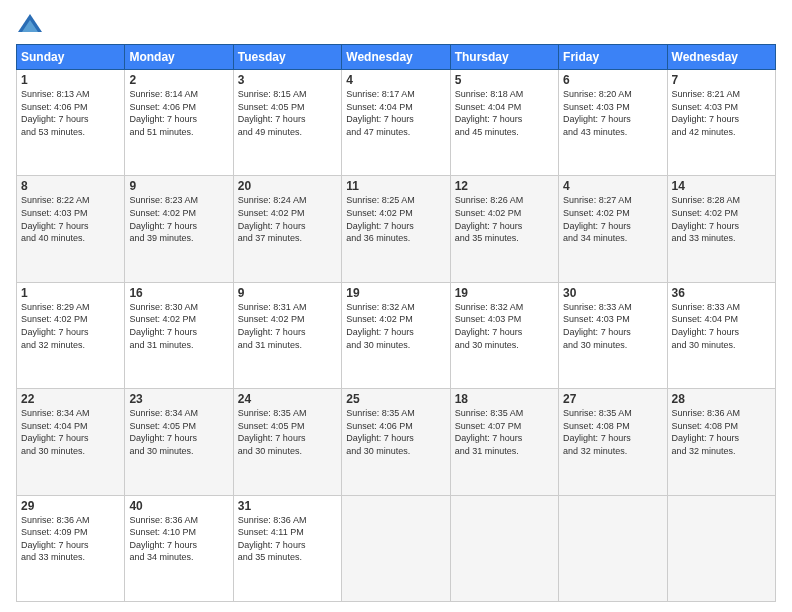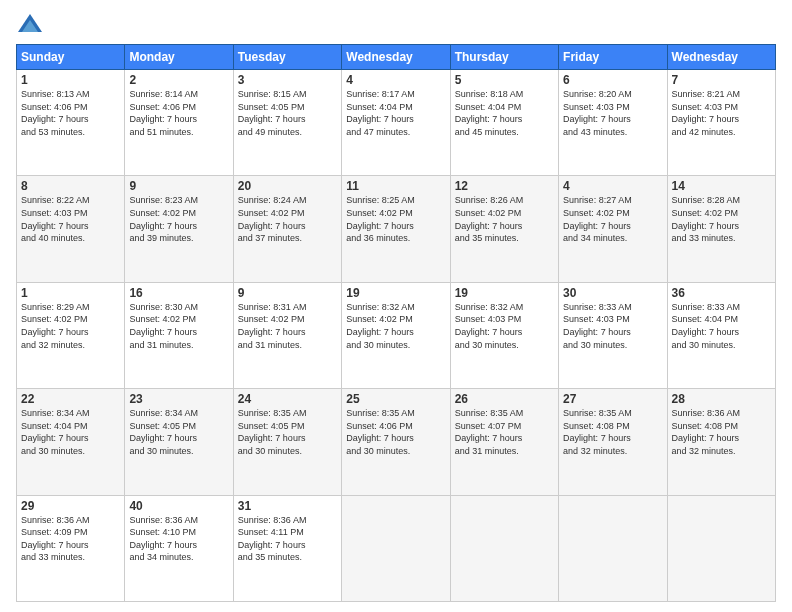--- a/index.html
+++ b/index.html
@@ -230,21 +230,21 @@
           </td>
           <td>
             <span class="day-num">24</span>
             <div class="day-info">Sunrise: 8:35 AM<br>Sunset: 4:05 PM<br>Daylight: 7 hours<br>and 30 minutes.</div>
           </td>
           <td>
             <span class="day-num">25</span>
             <div class="day-info">Sunrise: 8:35 AM<br>Sunset: 4:06 PM<br>Daylight: 7 hours<br>and 30 minutes.</div>
           </td>
           <td>
-            <span class="day-num">26</span>
+            <span class="day-num">18</span>
             <div class="day-info">Sunrise: 8:35 AM<br>Sunset: 4:07 PM<br>Daylight: 7 hours<br>and 31 minutes.</div>
           </td>
           <td>
             <span class="day-num">27</span>
             <div class="day-info">Sunrise: 8:35 AM<br>Sunset: 4:08 PM<br>Daylight: 7 hours<br>and 32 minutes.</div>
           </td>
           <td>
             <span class="day-num">28</span>
             <div class="day-info">Sunrise: 8:36 AM<br>Sunset: 4:08 PM<br>Daylight: 7 hours<br>and 32 minutes.</div>
           </td>

